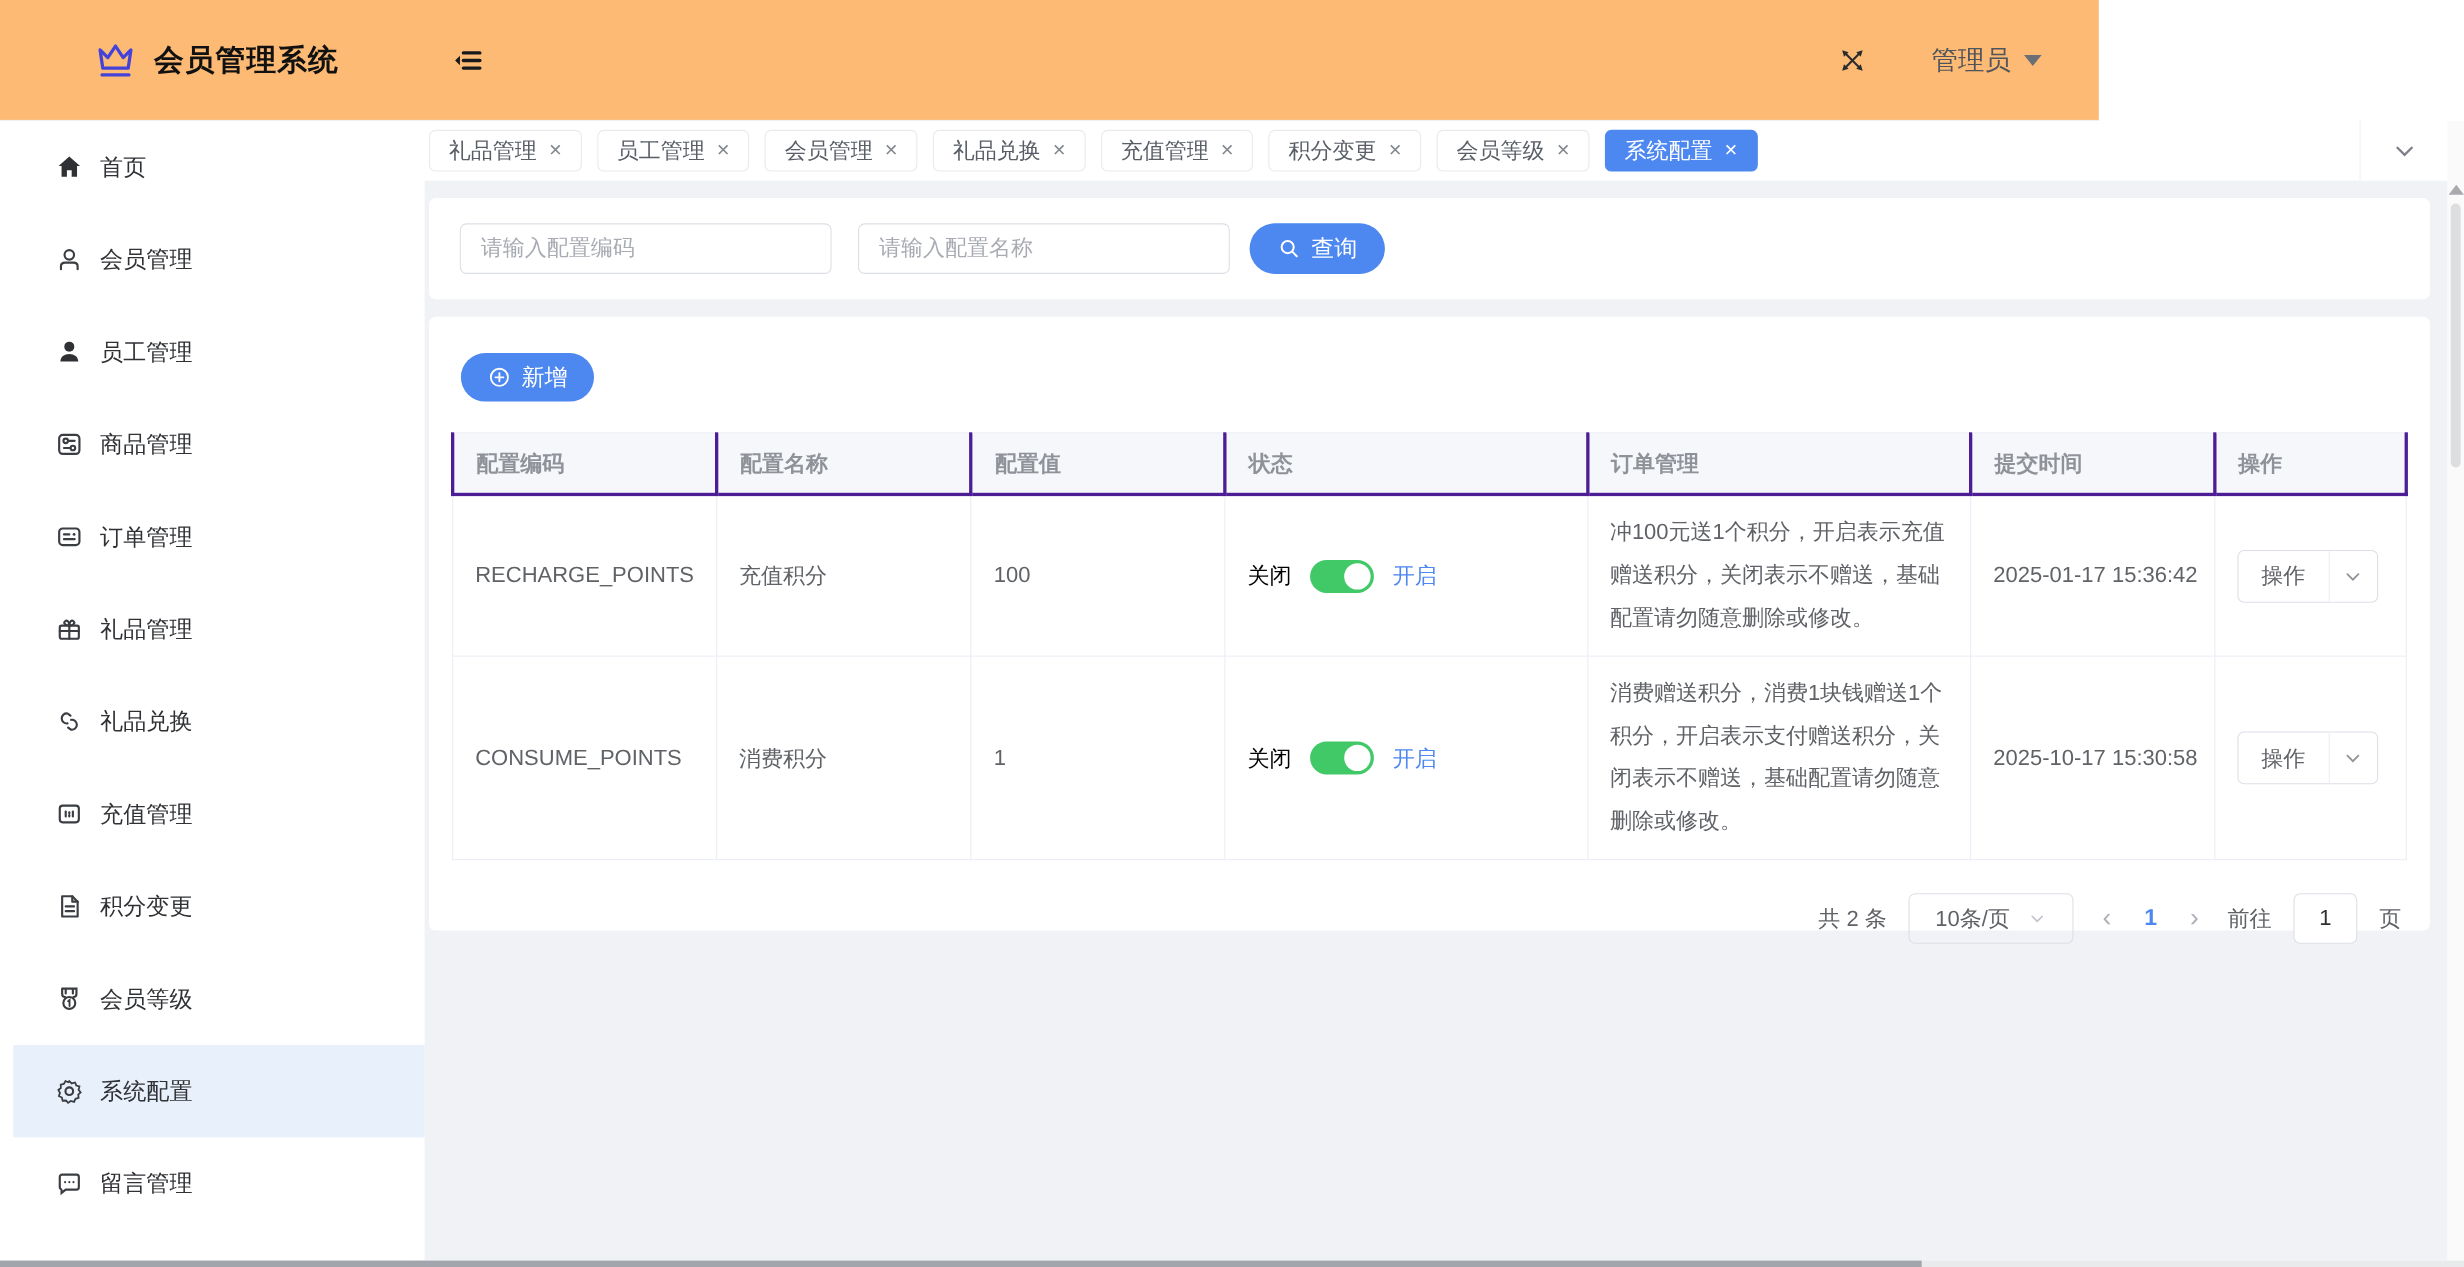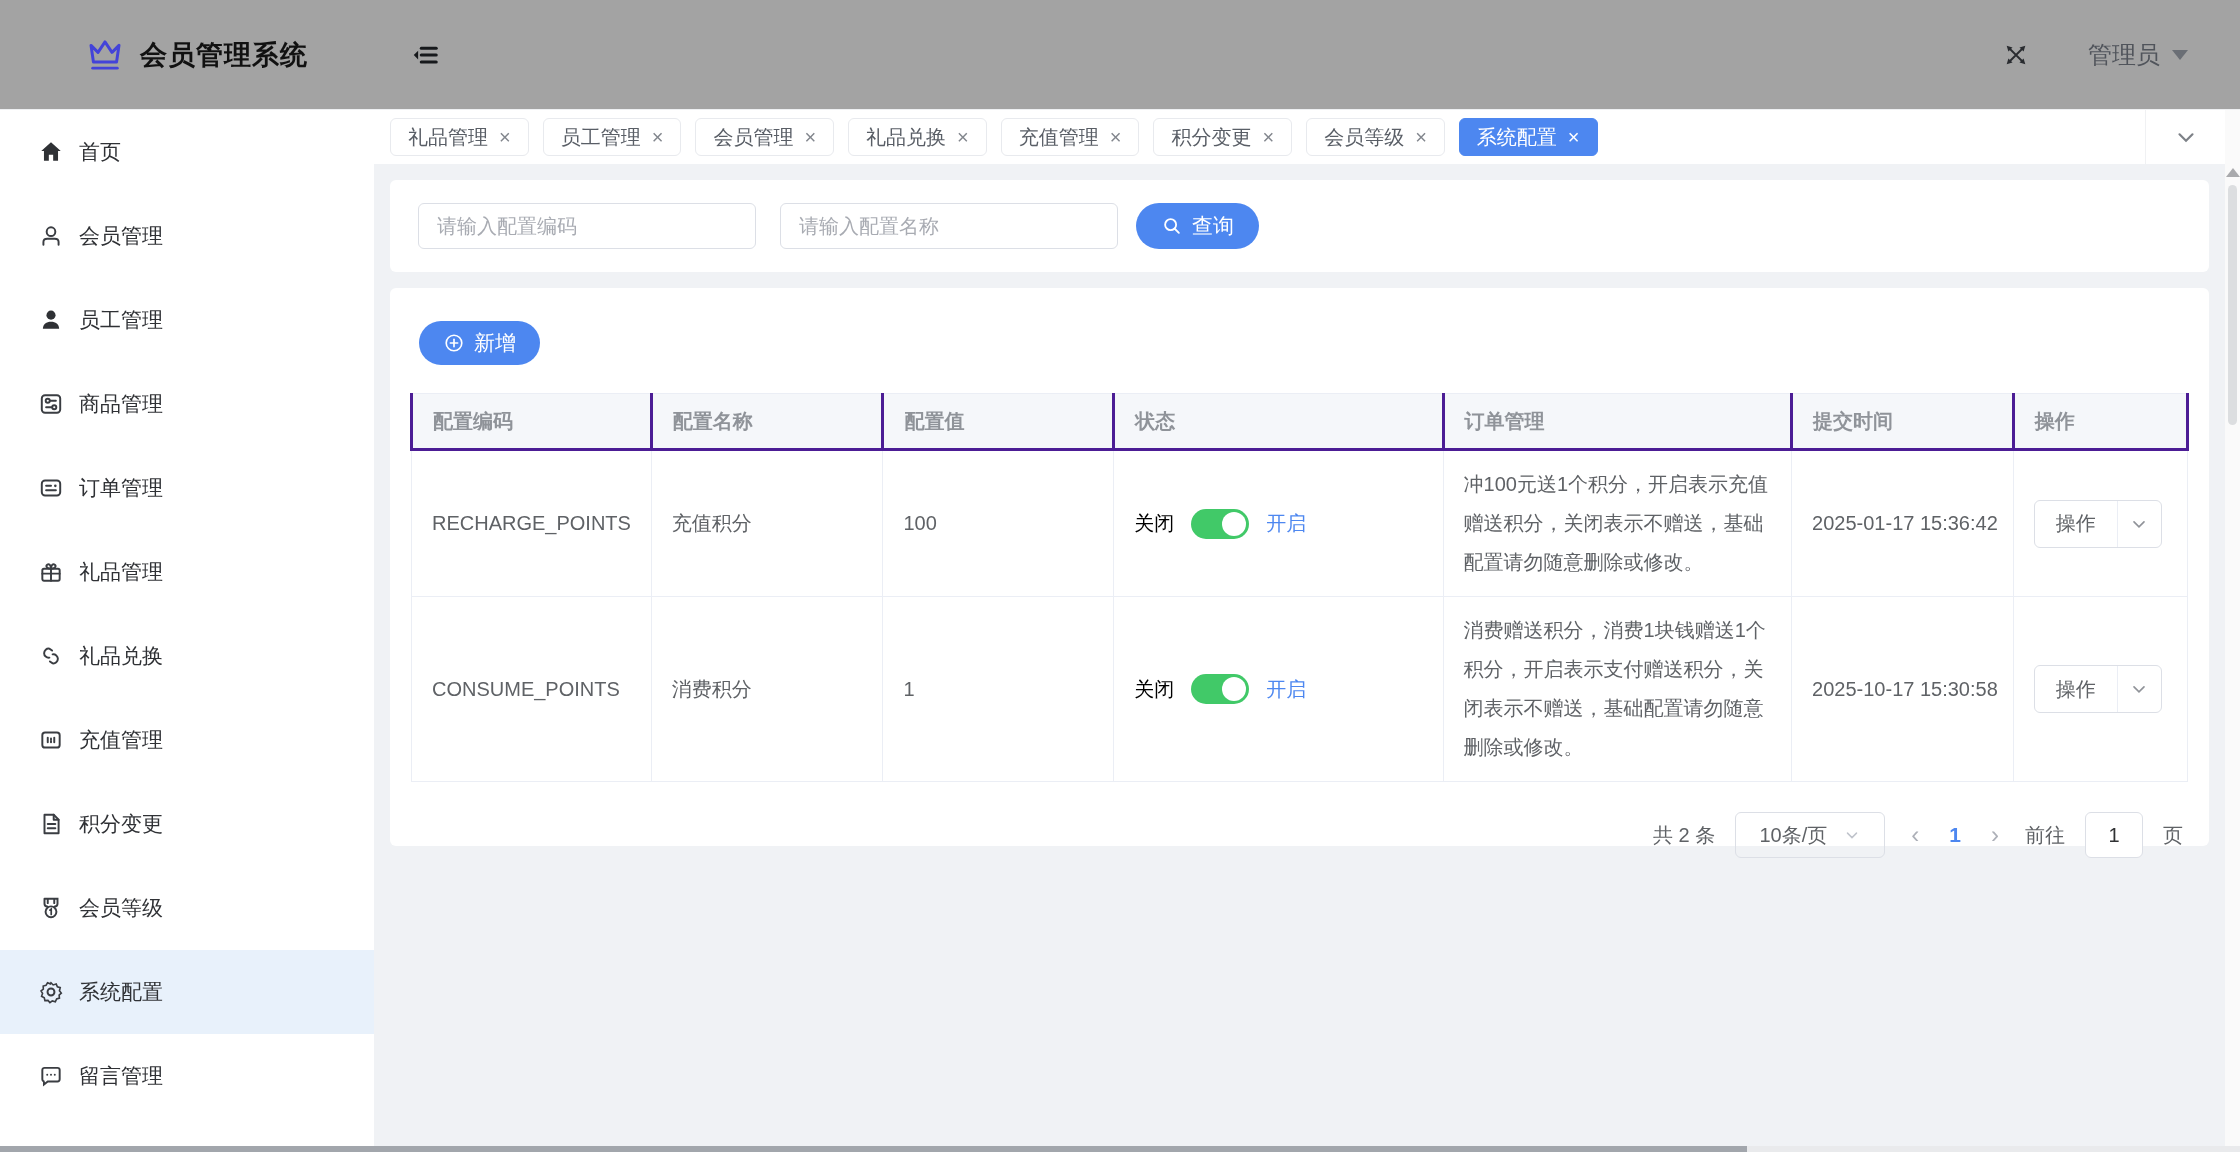--- a/index.html
+++ b/index.html
@@ -1,34 +1,34 @@
 <!DOCTYPE html>
 <html><head>
 <meta charset="utf-8">
 <style>
   * { margin:0; padding:0; box-sizing:border-box; }
   html,body { background:#fff; }
   body { font-family:"Liberation Sans", sans-serif; }
   .screen { position:relative; width:2240px; height:1152px; overflow:hidden; background:#fff; }
 
   
-  .header { position:absolute; top:0; left:0; width:2240px; height:110px; background:#a3a3a3;
+  .header { position:absolute; top:0; left:0; width:1908px; height:110px; background:#fdba74;
             border-bottom:1px solid #eef0f2; display:flex; z-index:5; }
   .logo-zone { width:374px; display:flex; align-items:center; padding-left:84px; gap:14px; }
   .logo-title { font-size:27px; font-weight:700; color:#111; letter-spacing:1px; }
   .header-main { flex:1; display:flex; align-items:center; }
   .collapse-btn { margin-left:36px; cursor:pointer; display:flex; align-items:center; }
   .header-right { margin-left:auto; display:flex; align-items:center; gap:58px; padding-right:52px; }
   .fullscreen-btn { cursor:pointer; display:flex; align-items:center; }
   .user-box { display:flex; align-items:center; gap:12px; cursor:pointer; }
   .user-name { font-size:24px; color:#50545b; }
   .caret-down { width:0; height:0; border-left:8px solid transparent; border-right:8px solid transparent; border-top:10px solid #6a6e75; }
 
   
-  .sidebar { position:absolute; top:110px; left:0; bottom:6px; width:374px; background:#fff; z-index:4; }
+  .sidebar { position:absolute; top:110px; left:12px; bottom:6px; width:374px; background:#fff; z-index:4; }
   .side-item { height:84px; display:flex; align-items:center; padding-left:37px; gap:15px; cursor:pointer;
                color:#2f3135; font-size:21px; }
   .side-item .s-icon { width:27px; height:27px; display:flex; align-items:center; justify-content:center; color:#3a3d42; }
   .side-item.active { background:#e8f1fb; }
 
   
   .tabbar { position:absolute; top:110px; left:374px; right:15px; height:54px; background:#fff;
             display:flex; align-items:center; padding-left:16px; gap:14px; z-index:3; }
   .tab { height:38px; display:inline-flex; align-items:center; gap:11px; padding:0 17px;
          border:1px solid #e8eaee; border-radius:6px; background:#fff; color:#595e66; font-size:20px; cursor:pointer; white-space:nowrap; }

